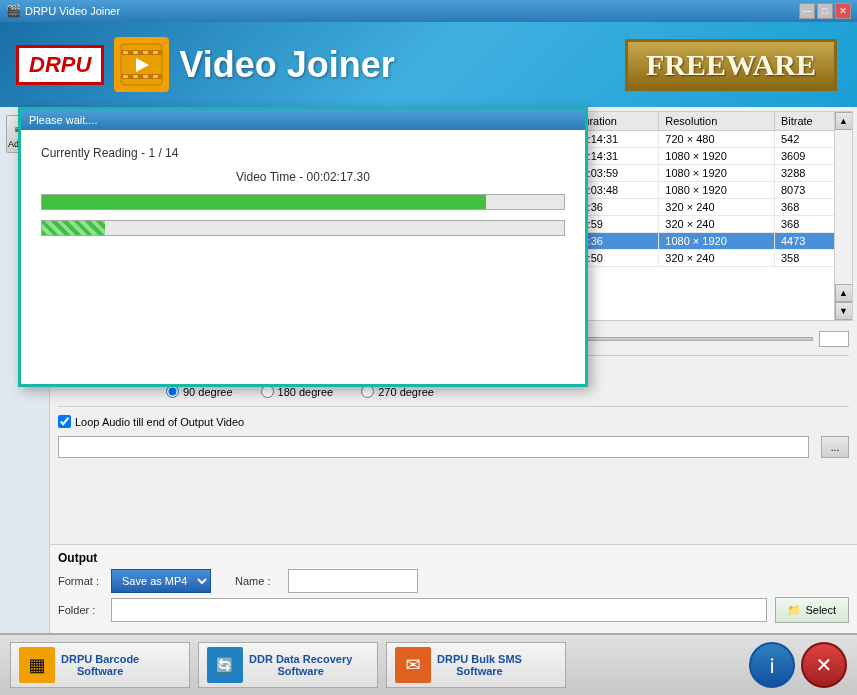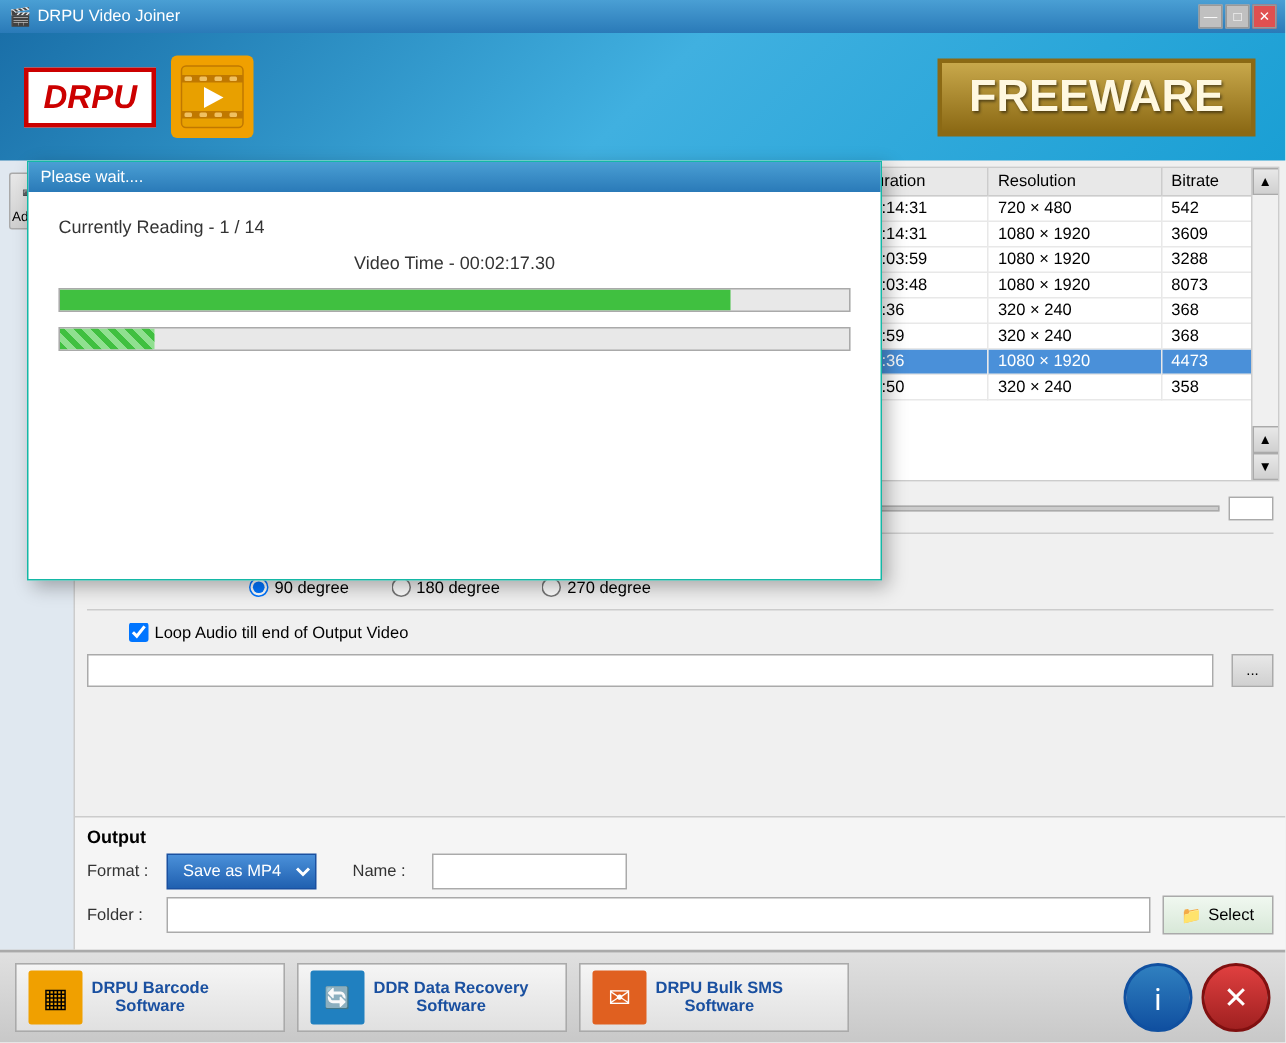--- a/index.html
+++ b/index.html
@@ -63,21 +63,21 @@
     }
     #freeware-badge {
       position: absolute;
       right: 20px;
       background: linear-gradient(to bottom, #c8a84b, #8b6914);
       border: 3px solid #8b6914;
       color: #fff8e0;
       font-size: 30px;
       font-weight: bold;
       padding: 6px 18px;
-      font-family: Liberation Sans, sans-serif;
+      font-family: Liberation Serif, serif;
       text-shadow: 1px 1px 2px rgba(0,0,0,0.5);
     }
 
     
     #main {
       display: flex;
       height: calc(695px - 22px - 85px - 62px);
       background: #f0f0f0;
     }
 
@@ -231,21 +231,20 @@
       display: flex;
       align-items: center;
       gap: 28px;
     }
 
     
     #audio-row {
       display: flex;
       gap: 6px;
       padding: 2px 0;
-      margin-left: 28px;
     }
     .browse-btn {
       width: 28px; height: 22px;
       background: linear-gradient(to bottom, #e8e8e8, #d0d0d0);
       border: 1px solid #aaa;
       cursor: pointer;
       display: flex; align-items: center; justify-content: center;
       font-size: 10px;
     }
     .text-input {
@@ -361,21 +360,21 @@
     }
 
     
     #modal-overlay {
       position: fixed;
       top: 107px;
       left: 18px;
       width: 570px;
       height: 280px;
       background: white;
-      border: 1px solid #14b8a6;
+      border: 3px solid #14b8a6;
       box-shadow: 4px 4px 12px rgba(0,0,0,0.3);
       z-index: 100;
       display: flex;
       flex-direction: column;
     }
     #modal-title-bar {
       background: linear-gradient(to bottom, #4a9fd4, #2a7ab8);
       padding: 4px 8px;
       color: white;
       font-size: 11px;
@@ -477,20 +476,21 @@
       <rect x="14" y="9" width="5" height="3" fill="#f0c060" rx="1"></rect>
       <rect x="24" y="9" width="5" height="3" fill="#f0c060" rx="1"></rect>
       <rect x="34" y="9" width="5" height="3" fill="#f0c060" rx="1"></rect>
       <rect x="4" y="33" width="5" height="3" fill="#f0c060" rx="1"></rect>
       <rect x="14" y="33" width="5" height="3" fill="#f0c060" rx="1"></rect>
       <rect x="24" y="33" width="5" height="3" fill="#f0c060" rx="1"></rect>
       <rect x="34" y="33" width="5" height="3" fill="#f0c060" rx="1"></rect>
       <polygon points="17,16 17,30 30,23" fill="white"></polygon>
     </svg>
   </div>
+  <div id="app-title">Video Joiner</div>
   <div id="freeware-badge">FREEWARE</div>
 </div>
 
 <div id="main">
 
   <div id="left-panel">
     <div class="side-btn">
       <span class="icon">➕</span>
       <span>Add File</span>
     </div>

